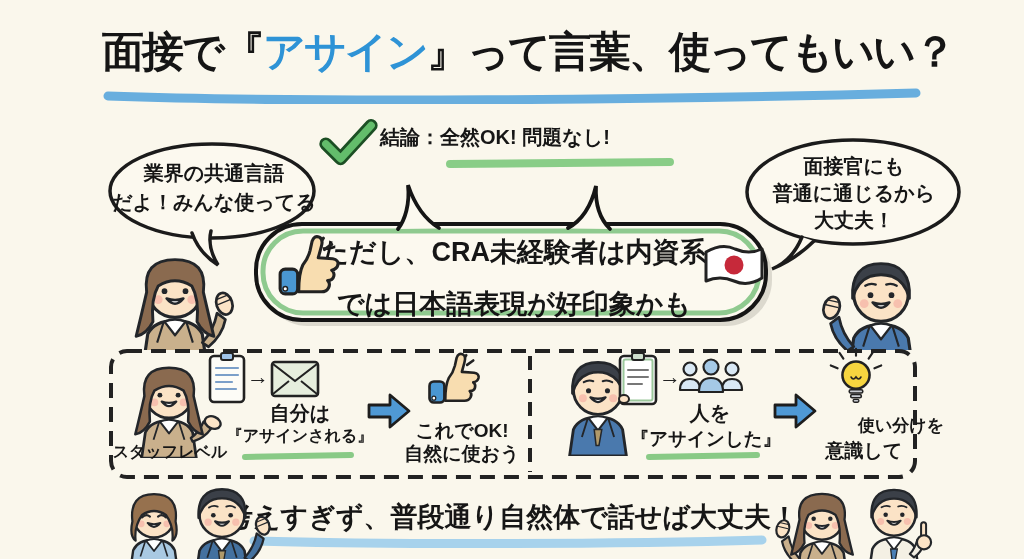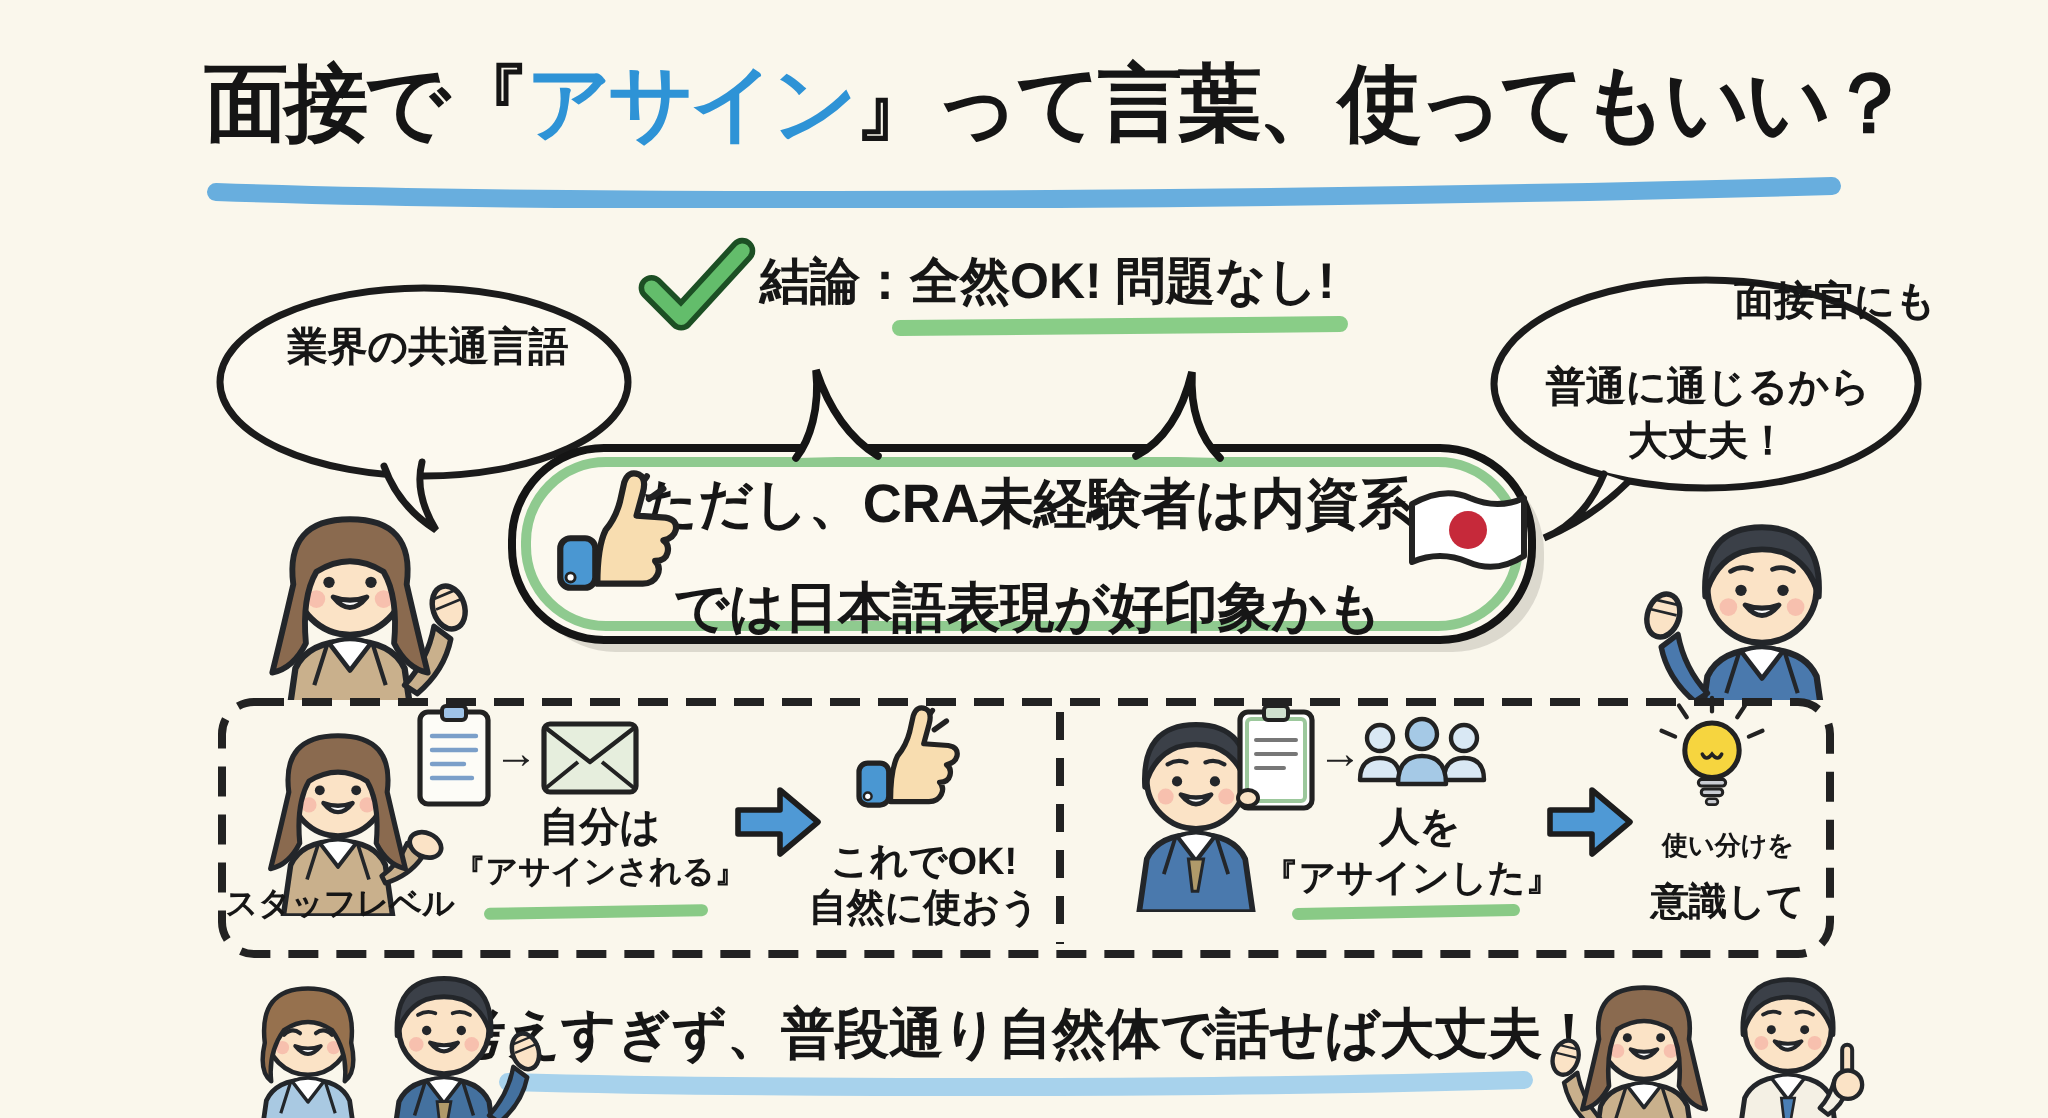--- a/index.html
+++ b/index.html
@@ -7,21 +7,21 @@
     position:relative;width:1024px;height:559px;overflow:hidden;
     background:#faf7ec;color:#161616;
     font-family:"Liberation Sans","DejaVu Sans",sans-serif;
   }
   .abs{position:absolute;}
   .ctr{text-align:center;}
   
   .title{top:24px;left:0;width:1024px;text-align:center;font-size:42px;font-weight:900;letter-spacing:-2px;color:#151515;white-space:nowrap;z-index:4;margin-left:16px;}
   .title .accent{color:#2e93d6;}
   
-  .concl-text{top:124px;left:380px;font-size:25px;font-weight:900;white-space:nowrap;z-index:4;}
+  .concl-text{top:124px;left:380px;font-size:20px;font-weight:900;white-space:nowrap;z-index:4;}
   .concl-underline{top:159px;left:446px;width:228px;height:8px;background:#7cc87c;border-radius:4px;transform:rotate(-.5deg);opacity:.9;z-index:3;}
   
   .bubble-text{width:100%;text-align:center;font-weight:800;white-space:nowrap;}
   .small-bubble-line{font-size:20px;}
   .center-line{font-size:27px;font-weight:900;}
   
   .role-label{font-weight:800;}
   .phrase{font-weight:800;white-space:nowrap;}
   .green-ul{height:6px;background:#74c274;border-radius:3px;opacity:.85;transform:rotate(-1deg);}
   .small-arrow{font-size:22px;font-weight:900;color:#222;}
@@ -54,29 +54,30 @@
   </div>
   <div class="abs concl-underline"></div>
 
   <div class="abs" style="top:141px;left:104px;width:220px;height:130px;z-index:2;">
     <svg viewBox="0 0 220 130" width="220" height="130">
       <ellipse cx="108" cy="50" rx="102" ry="47" fill="#fcf9ef" stroke="#1b1b1b" stroke-width="3.5"></ellipse>
       <path d="M88,92 Q95,112 114,124 Q103,106 107,90 Z" fill="#fcf9ef"></path>
       <path d="M88,92 Q95,112 114,124 Q103,106 107,90" fill="none" stroke="#1b1b1b" stroke-width="3.5" stroke-linecap="round"></path>
     </svg>
     <div class="abs bubble-text small-bubble-line" style="top:19px;left:0;">業界の共通言語</div>
+    <div class="abs bubble-text small-bubble-line" style="top:48px;left:0;">だよ！みんな使ってる</div>
   </div>
 
   <div class="abs" style="top:137px;left:740px;width:228px;height:140px;z-index:2;">
     <svg viewBox="0 0 228 140" width="228" height="140">
       <ellipse cx="113" cy="55" rx="106" ry="52" fill="#fcf9ef" stroke="#1b1b1b" stroke-width="3.5"></ellipse>
       <path d="M62,100 Q52,124 32,132 Q56,122 74,104 Z" fill="#fcf9ef"></path>
       <path d="M62,100 Q52,124 32,132 Q56,122 74,104" fill="none" stroke="#1b1b1b" stroke-width="3.5" stroke-linecap="round"></path>
     </svg>
-    <div class="abs bubble-text small-bubble-line" style="top:0;left:0;text-align:right;">面接官にも</div>
+    <div class="abs bubble-text small-bubble-line" style="top:16px;left:0;">面接官にも</div>
     <div class="abs bubble-text small-bubble-line" style="top:43px;left:0;">普通に通じるから</div>
     <div class="abs bubble-text small-bubble-line" style="top:70px;left:0;">大丈夫！</div>
   </div>
 
   <div class="abs" style="top:246px;left:112px;width:126px;height:104px;z-index:1;">
       <svg viewBox="0 0 120 112" width="100%" height="100%" preserveAspectRatio="xMidYMin slice">
         <path d="M30,112 L34,84 Q40,71 60,71 Q80,71 86,84 L90,112 Z" fill="#c9b08c" stroke="#23262a" stroke-width="3" stroke-linejoin="round"></path>
         <path d="M50,72 L60,85 L70,72 Q60,68 50,72 Z" fill="#fff" stroke="#23262a" stroke-width="2.2" stroke-linejoin="round"></path>
         <path d="M49,73 L43,92 M71,73 L77,92" stroke="#23262a" stroke-width="2" fill="none"></path>
         <path d="M86,92 L92,96 Q105,85 108,70 L100,64 Q97,80 86,92 Z" fill="#c9b08c" stroke="#23262a" stroke-width="2.6" stroke-linejoin="round"></path>
@@ -249,21 +250,21 @@
   <div class="abs" style="top:346px;left:826px;width:60px;height:66px;z-index:2;">
     <svg viewBox="0 0 60 68" width="60" height="66">
       <path d="M30,3 V10 M13,7 L17,13 M47,7 L43,13 M4,20 L11,23 M56,20 L49,23" stroke="#222" stroke-width="2.2" stroke-linecap="round"></path>
       <circle cx="30" cy="30" r="14" fill="#f6d53f" stroke="#222" stroke-width="2.6"></circle>
       <path d="M25,32 Q27,36 30,32 Q33,36 35,32" fill="none" stroke="#222" stroke-width="1.8" stroke-linecap="round"></path>
       <rect x="23" y="45" width="14" height="3.4" rx="1.6" fill="#c9ccd2" stroke="#222" stroke-width="1.6"></rect>
       <rect x="24.5" y="50" width="11" height="3.4" rx="1.6" fill="#c9ccd2" stroke="#222" stroke-width="1.6"></rect>
       <rect x="27" y="55" width="6" height="3" rx="1.5" fill="#c9ccd2" stroke="#222" stroke-width="1.4"></rect>
     </svg>
   </div>
-  <div class="abs ctr phrase" style="top:414px;left:808px;width:112px;font-size:13px;z-index:2;">使い分けを</div>
+  <div class="abs ctr phrase" style="top:414px;left:845px;width:112px;font-size:17px;z-index:2;">使い分けを</div>
   <div class="abs ctr phrase" style="top:438px;left:812px;width:104px;font-size:19px;z-index:2;">意識して</div>
 
   <div class="abs" style="top:534px;left:248px;width:520px;height:14px;z-index:3;">
     <svg viewBox="0 0 520 14" width="520" height="14">
         <path d="M6,7 C150,11 380,10 514,6" fill="none" stroke="#a7d2ec" stroke-width="9" stroke-linecap="round"></path>
       </svg>
   </div>
   <div class="abs footer-text">考えすぎず、普段通り自然体で話せば大丈夫！</div>
 
   <div class="abs" style="top:483px;left:106px;width:96px;height:76px;z-index:5;">

